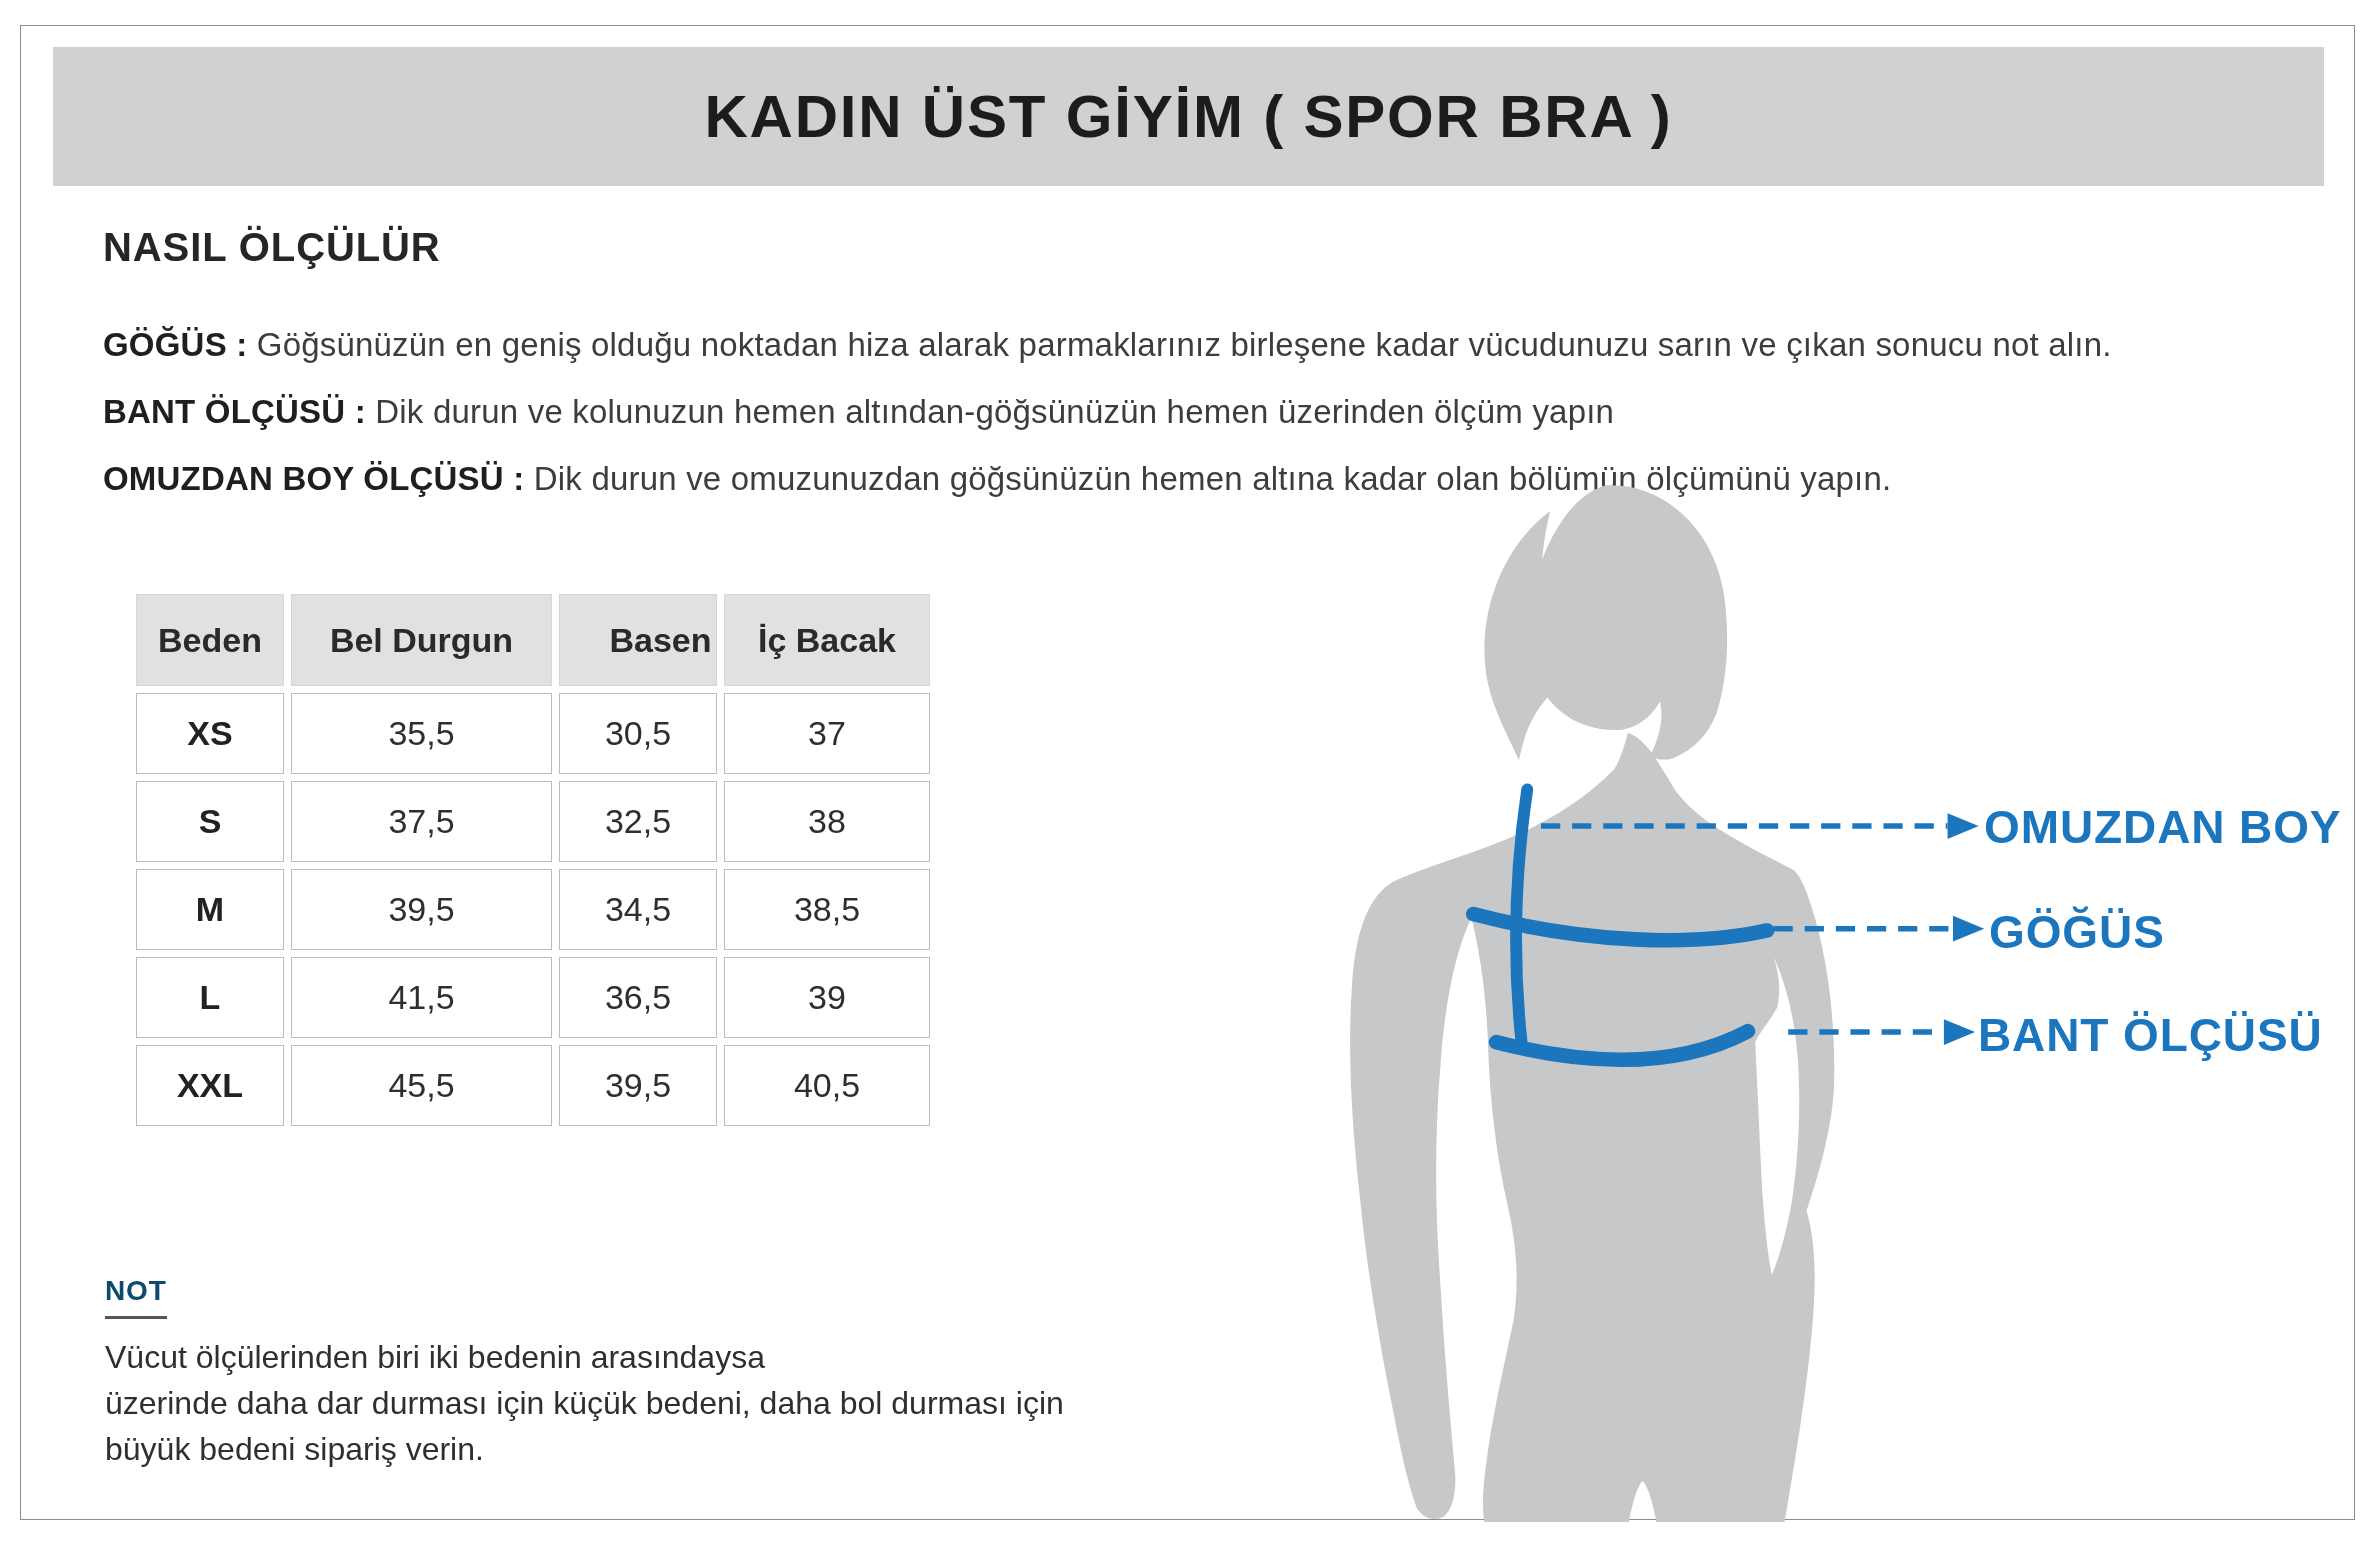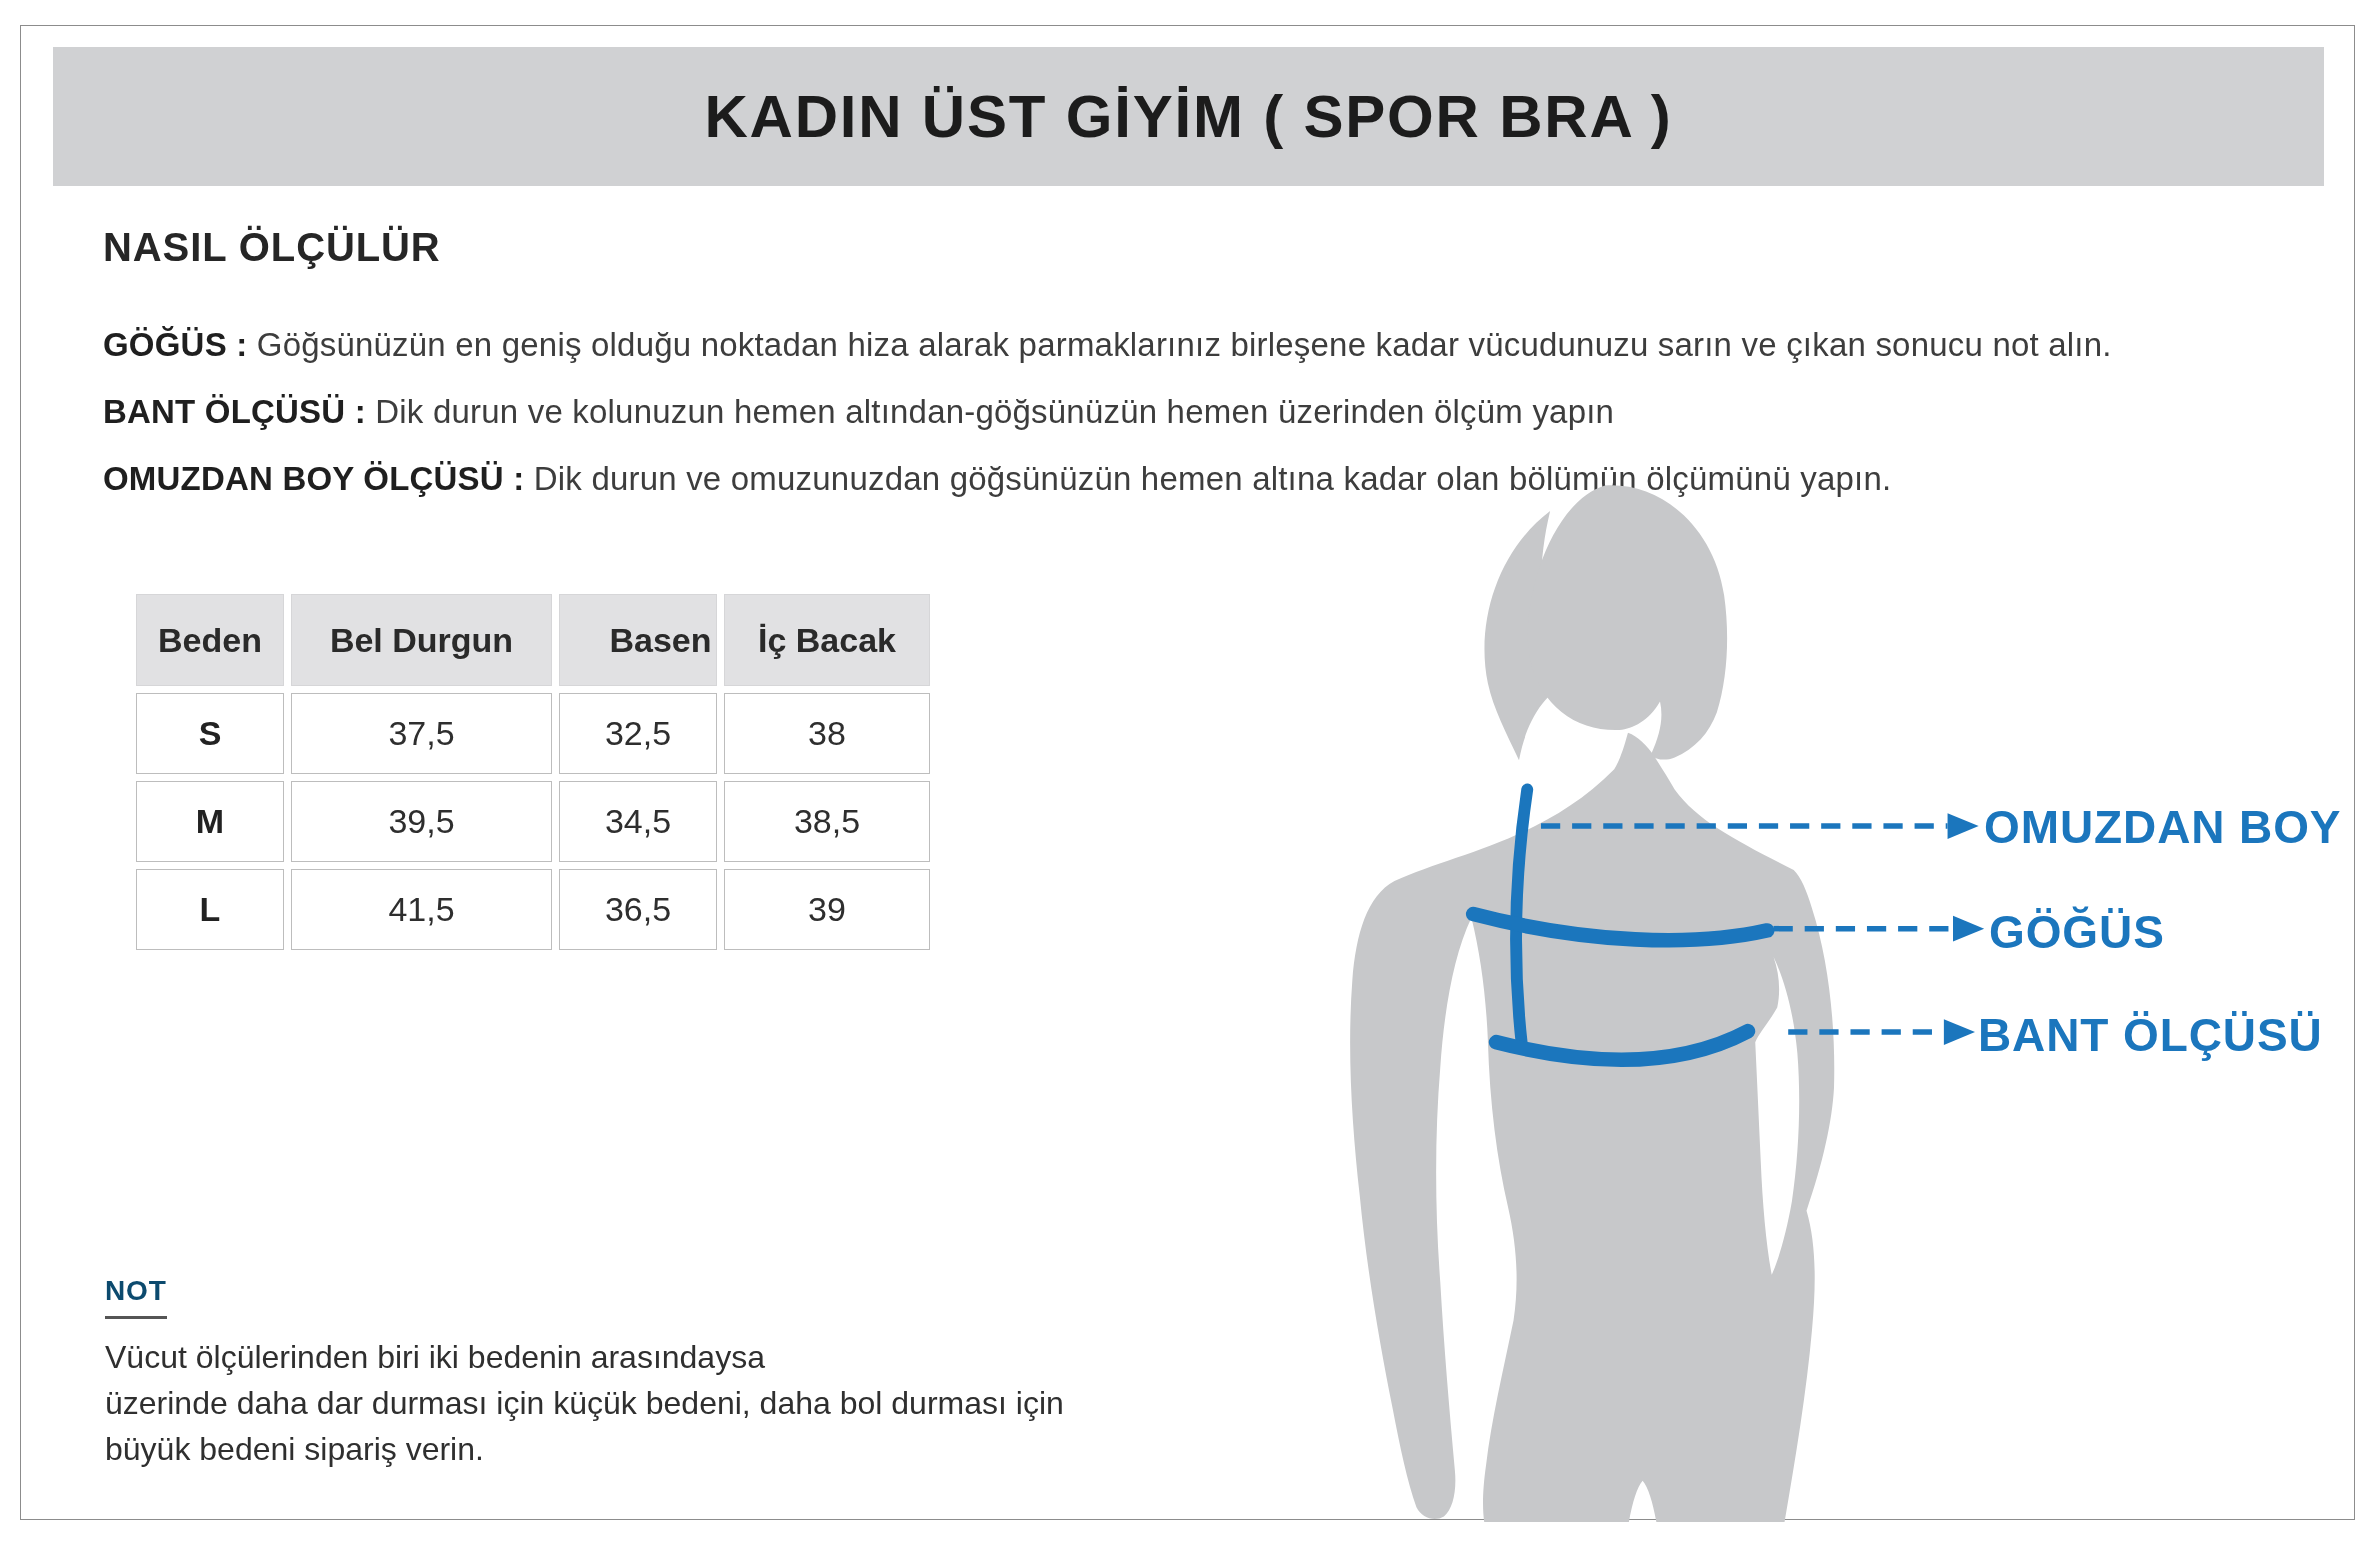--- a/index.html
+++ b/index.html
@@ -90,36 +90,48 @@
   <thead>
     <tr>
       <th class="col-size">Beden</th>
       <th class="col-waist">Bel Durgun</th>
       <th class="col-hip">Basen</th>
       <th class="col-inseam">İç Bacak</th>
     </tr>
   </thead>
   <tbody>
     <tr>
+      <th>XS</th>
+      <td>35,5</td>
+      <td>30,5</td>
+      <td>37</td>
+    </tr>
+    <tr>
       <th>S</th>
       <td>37,5</td>
       <td>32,5</td>
       <td>38</td>
     </tr>
     <tr>
       <th>M</th>
       <td>39,5</td>
       <td>34,5</td>
       <td>38,5</td>
     </tr>
     <tr>
       <th>L</th>
       <td>41,5</td>
       <td>36,5</td>
       <td>39</td>
+    </tr>
+    <tr>
+      <th>XXL</th>
+      <td>45,5</td>
+      <td>39,5</td>
+      <td>40,5</td>
     </tr>
   </tbody>
 </table>
 
 <div class="abs note-title">NOT</div>
 <div class="abs note-line note-0">Vücut ölçülerinden biri iki bedenin arasındaysa</div>
 <div class="abs note-line note-1">üzerinde daha dar durması için küçük bedeni, daha bol durması için</div>
 <div class="abs note-line note-2">büyük bedeni sipariş verin.</div>
 
 <svg class="abs figure-svg" width="733" height="1064" viewBox="0 0 800 1162">

